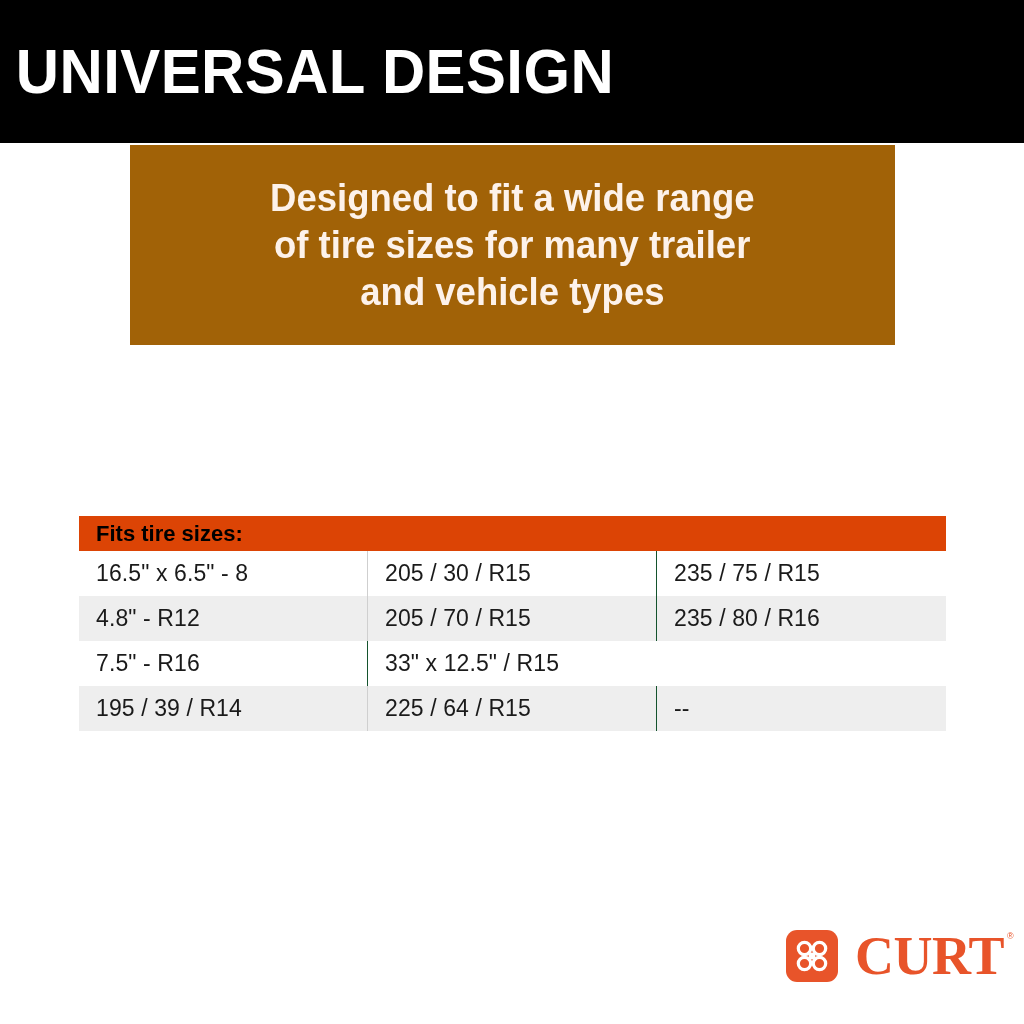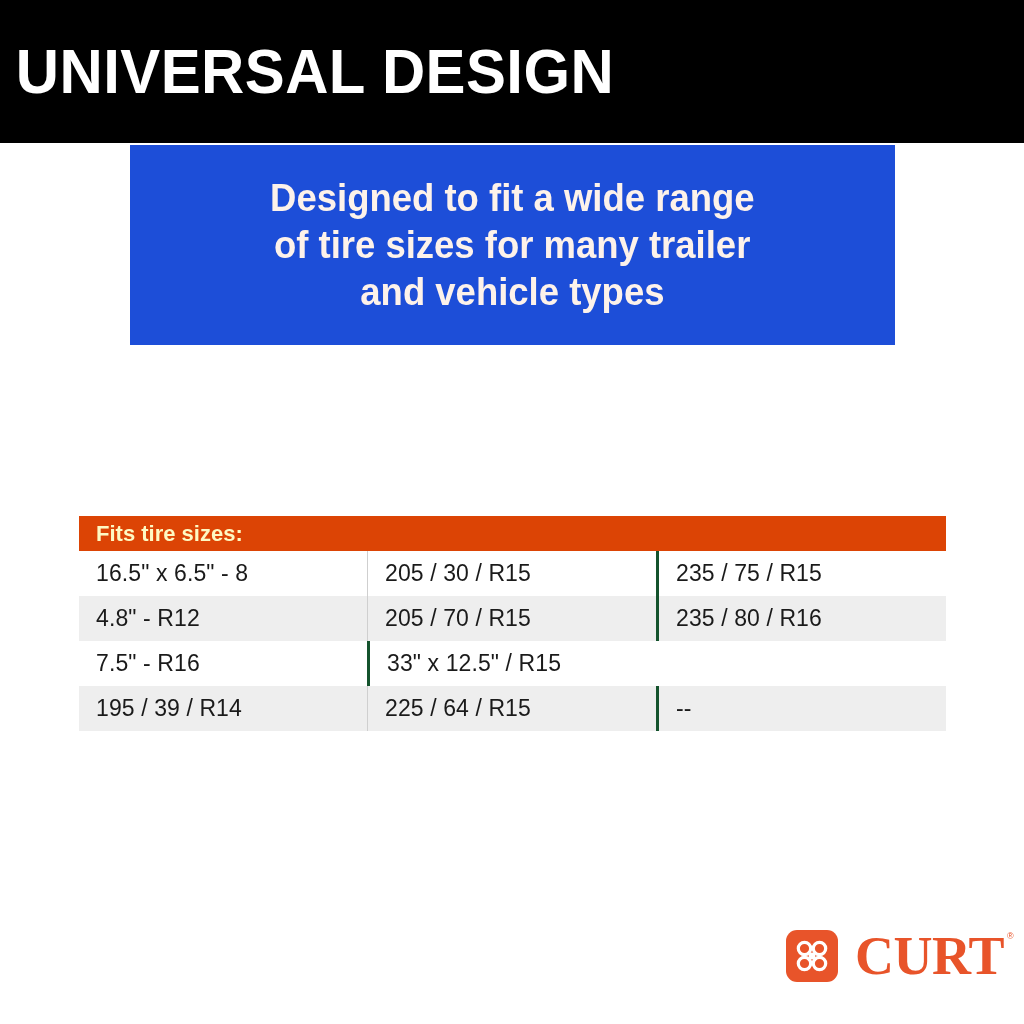--- a/index.html
+++ b/index.html
@@ -38,21 +38,21 @@
     white-space: nowrap;
   }
 
   
   .banner {
     position: absolute;
     left: 130px;
     top: 145px;
     width: 765px;
     height: 200px;
-    background: #1d4ed8;
+    background: #a16207;
     display: flex;
     flex-direction: column;
     align-items: center;
     justify-content: center;
   }
   .banner-line {
     color: #fdf2ea;
     font-family: "Liberation Sans Narrow", "Liberation Sans", sans-serif;
     font-weight: 700;
     font-size: 38px;
@@ -71,21 +71,21 @@
   }
   .table-header {
     background: #dc4405;
     height: 35px;
     display: flex;
     align-items: center;
     padding-left: 17px;
     box-sizing: border-box;
   }
   .table-header-label {
-    color: #fef9c3;
+    color: #000000;
     font-family: "Liberation Sans Narrow", "Liberation Sans", sans-serif;
     font-weight: 700;
     font-size: 22px;
     line-height: 1;
   }
   .table-body {
     width: 867px;
   }
   .trow {
     display: flex;
@@ -101,21 +101,21 @@
     box-sizing: border-box;
     font-family: "Liberation Sans Narrow", "Liberation Sans", sans-serif;
     font-weight: 400;
     font-size: 23px;
     color: #1a1a1a;
     padding-left: 17px;
     letter-spacing: 0.1px;
   }
   .tcell.c0 { width: 288px; }
   .tcell.c1 { width: 289px; border-left: 1px solid #cfcfcf; }
-  .tcell.c2 { width: 290px; border-left: 3px solid #14532d; }
+  .tcell.c2 { width: 290px; border-left: 1px solid #14532d; }
 
   
   .logo {
     position: absolute;
     left: 786px;
     top: 928px;
     width: 190px;
     height: 56px;
     display: flex;
     align-items: center;

